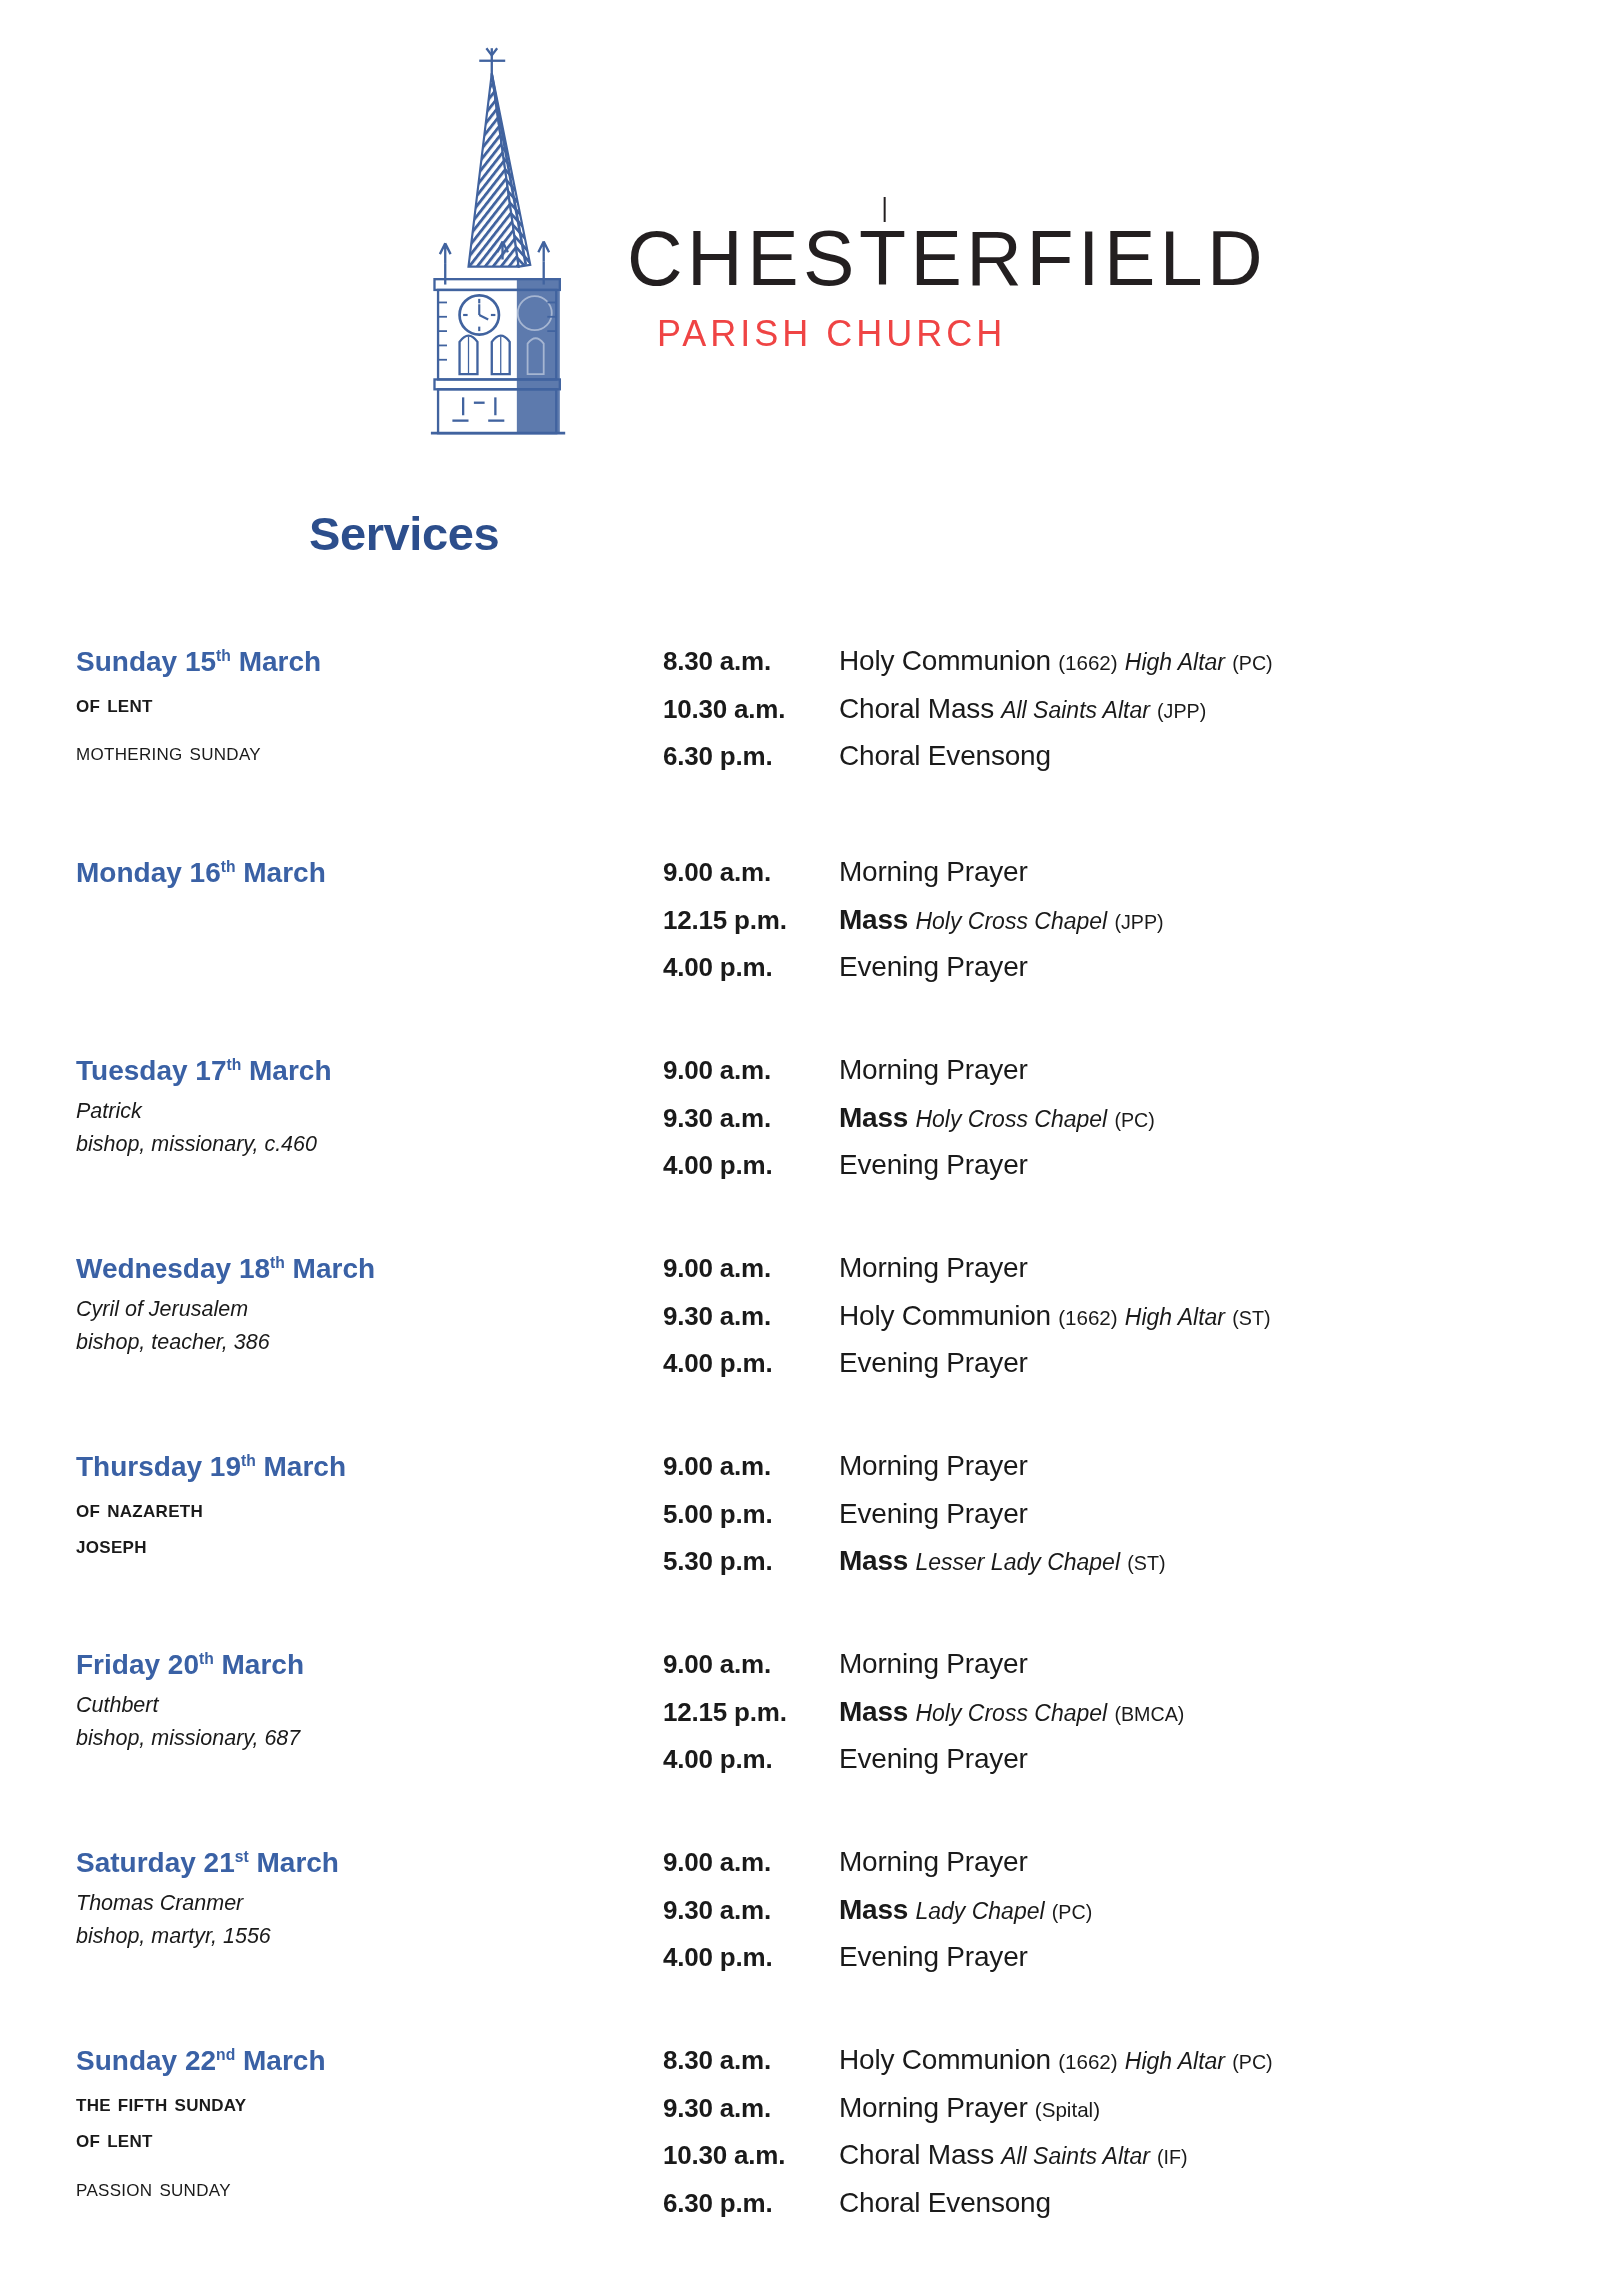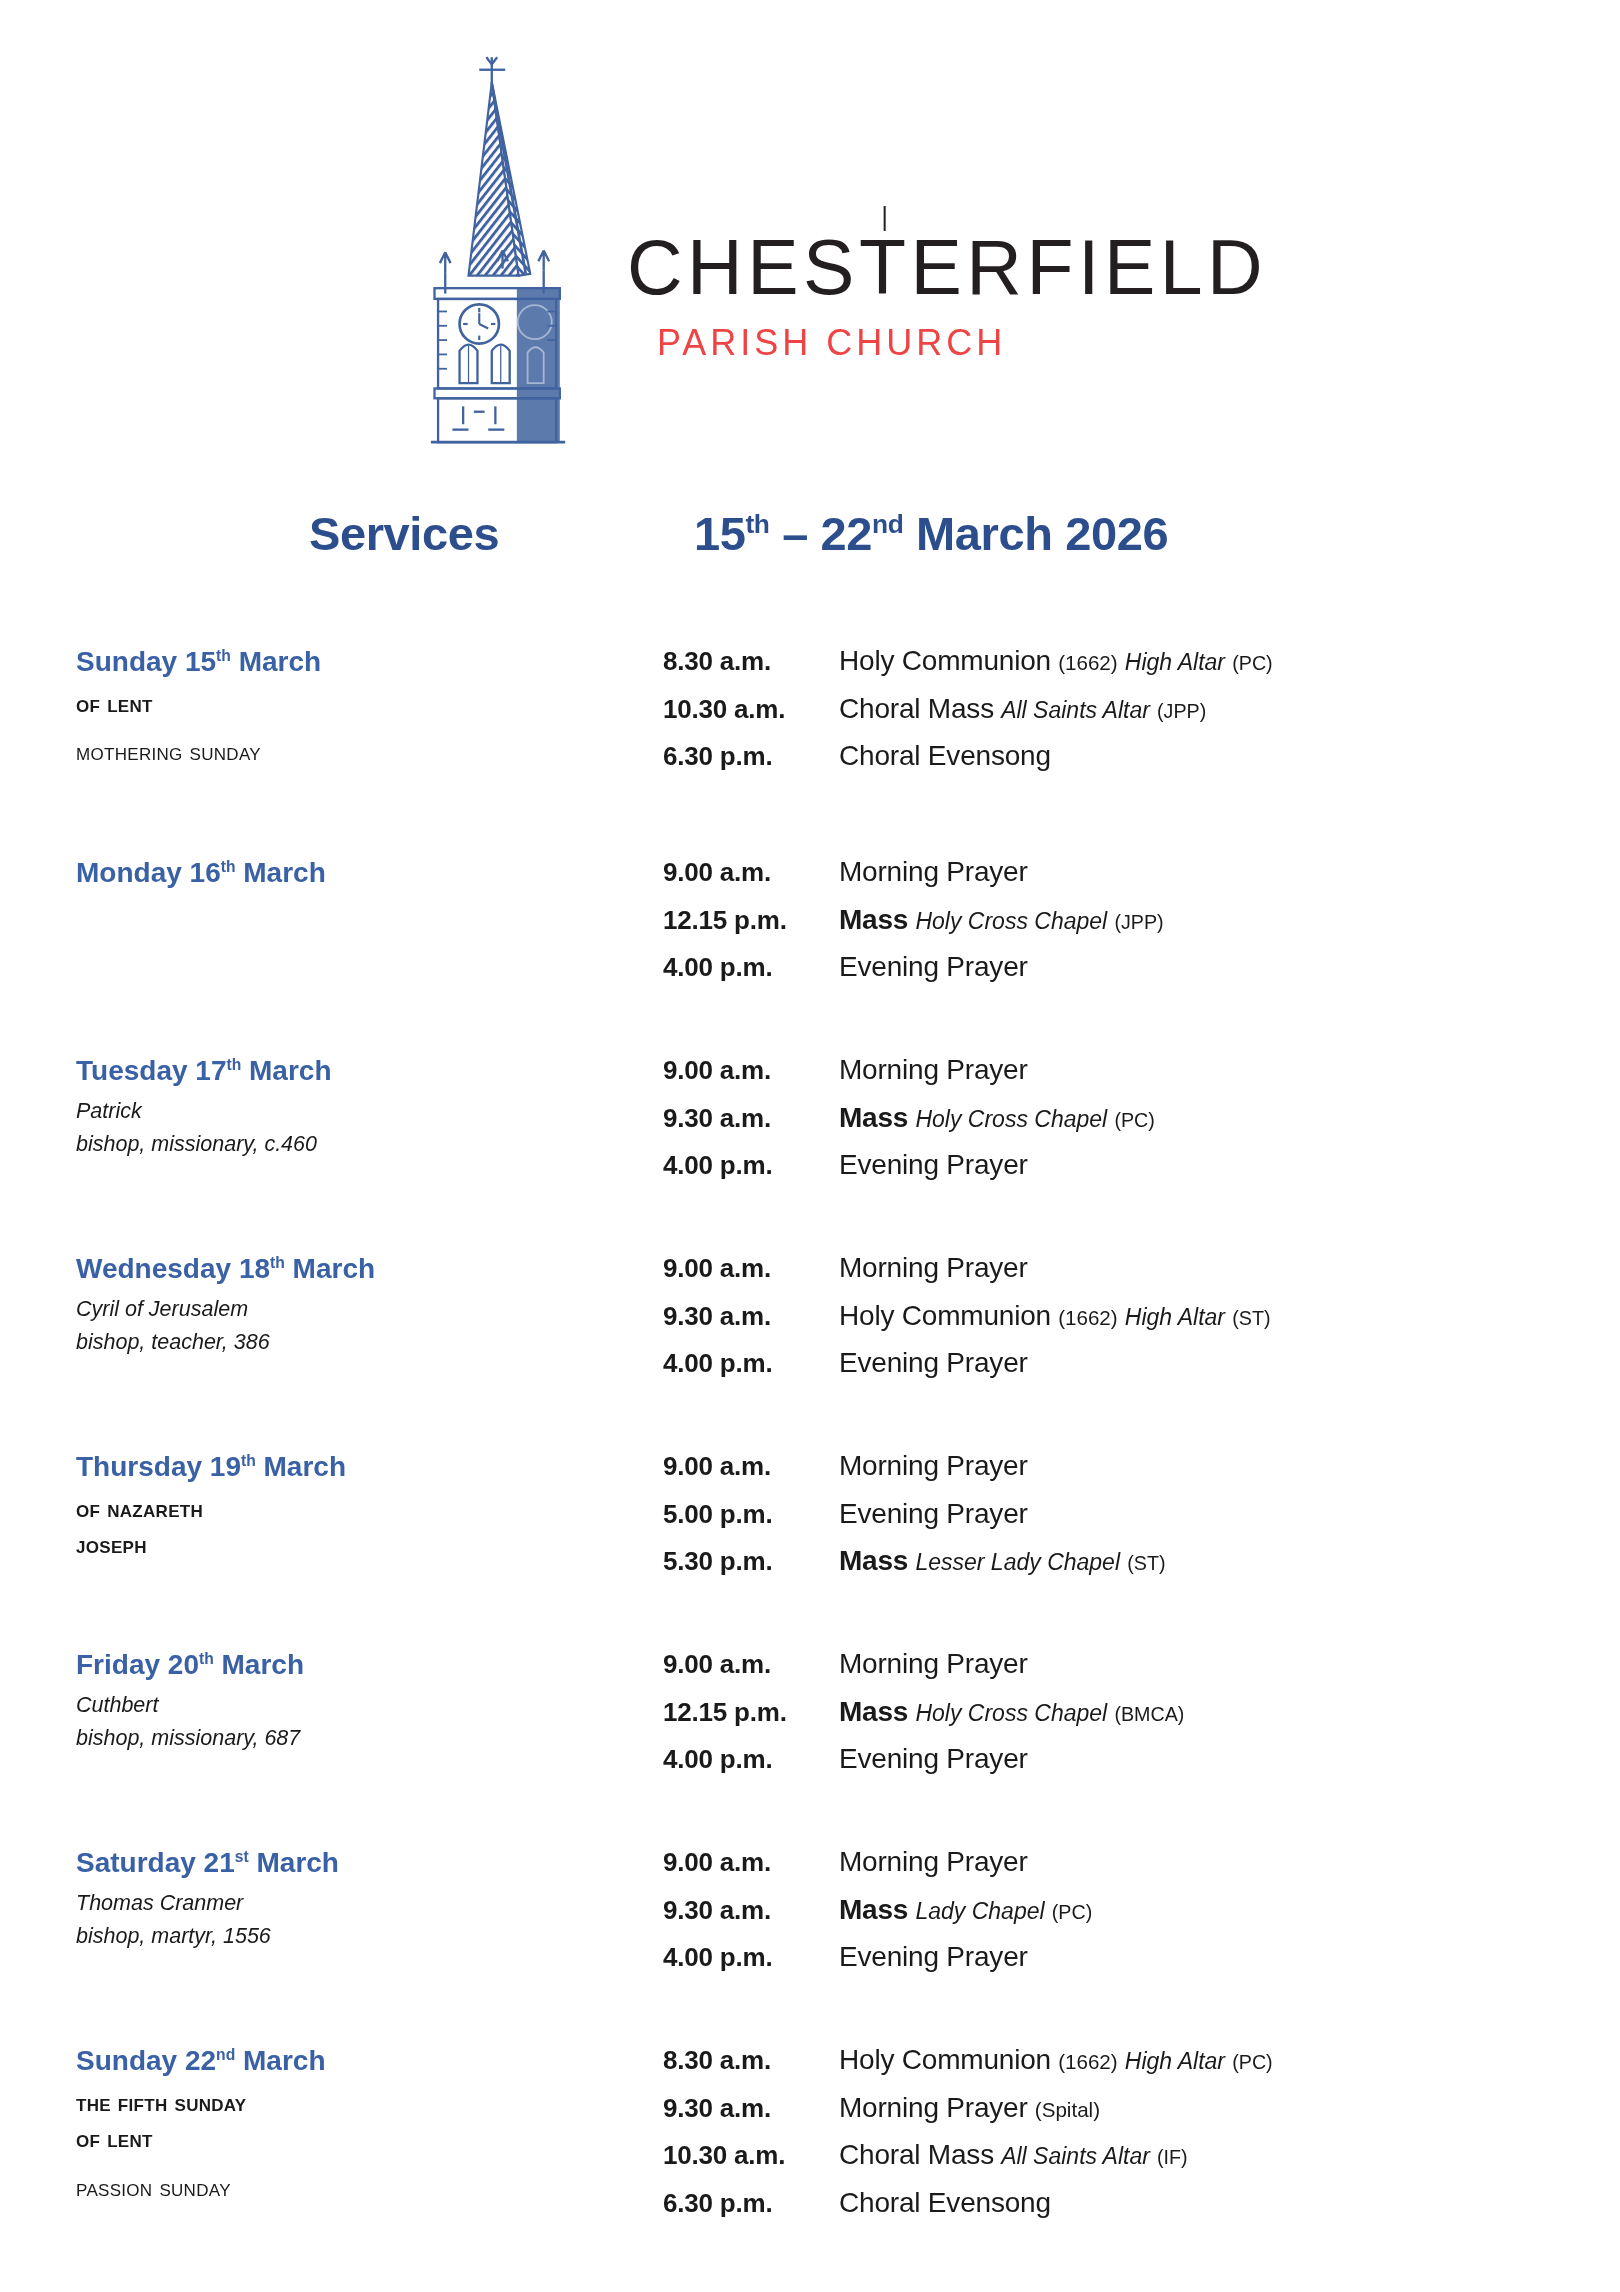--- a/index.html
+++ b/index.html
@@ -13,21 +13,21 @@
     position: relative;
     font-family: "Liberation Sans", sans-serif;
     color: #1a1a1a;
     overflow: hidden;
   }
 
   
   .logo-block {
     position: absolute;
     left: 331px;
-    top: 50px;
+    top: 41px;
     width: 922px;
     height: 394px;
   }
   .logo-spire {
     position: absolute;
     left: 82px;
     top: 0;
     width: 188px;
     height: 394px;
   }
@@ -276,23 +276,20 @@
   </div>
 
   <div class="logo-wordmark">
     <div class="wordmark-main"><span>CHES</span><span class="cross-t">T</span><span>ERFIELD</span></div>
     <div class="wordmark-sub">PARISH CHURCH</div>
   </div>
 </div>
 
 <div class="title-row">
   <div class="title-services">Services</div>
-  <div class="title-dates">
-    <span>15</span><sup>th</sup><span> – </span><span>22</span><sup>nd</sup><span> March 2026</span>
-  </div>
 </div>
 
 <div class="schedule" id="schedule">
     <div class="day-block" style="position: absolute; left: 0px; top: 0px; width: 1620px;">
       <div class="day-left">
         <div class="day-head"><span>Sunday </span><span>15</span><sup>th</sup><span> March</span></div>
         <div class="day-sub smallcaps bold">of Lent</div>
         <div class="day-sub smallcaps gap">Mothering Sunday</div>
       </div>
       <div class="day-right">

